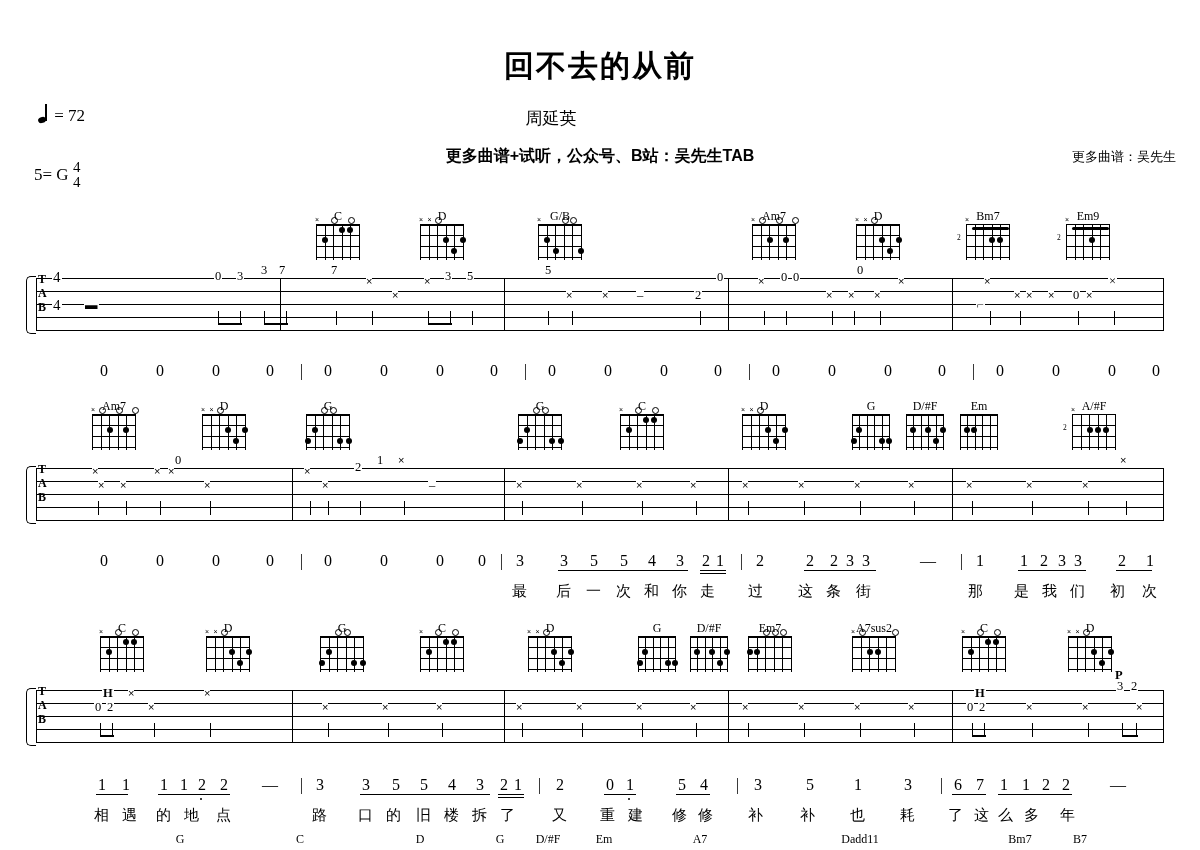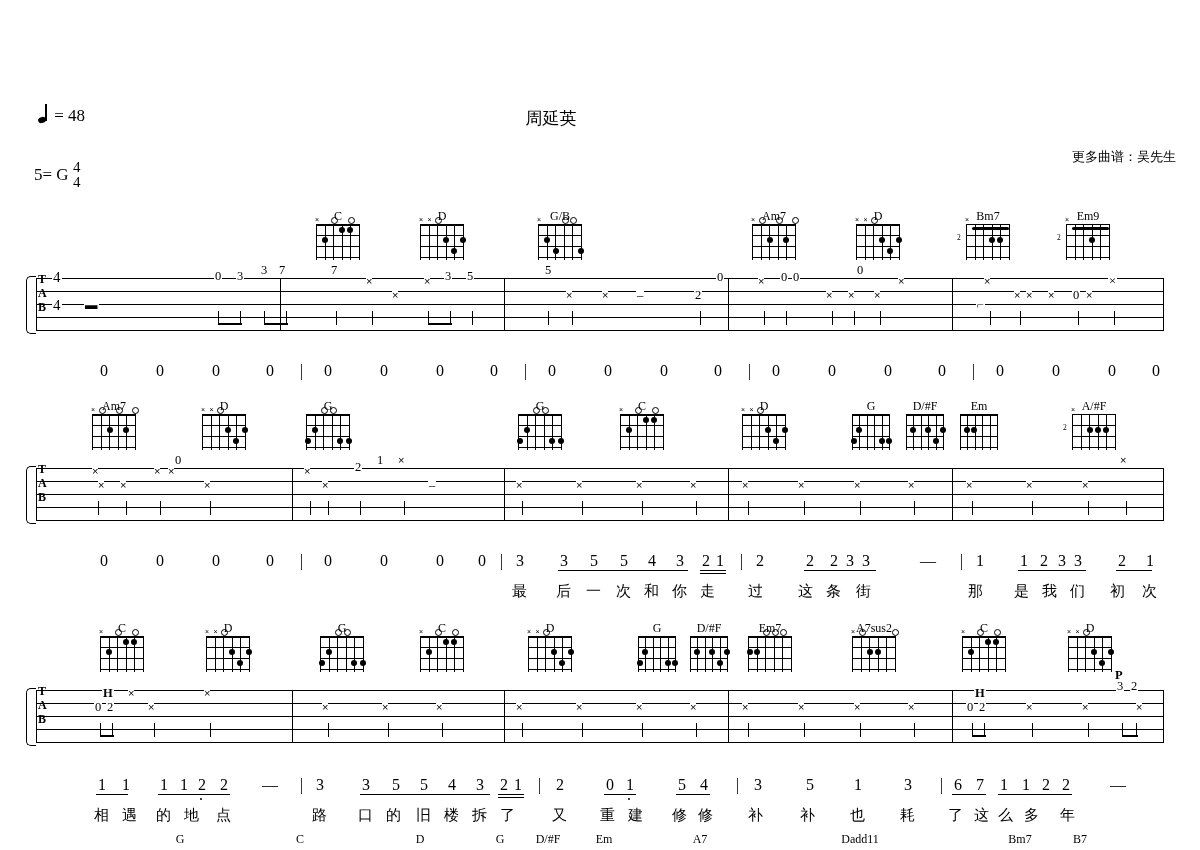--- a/index.html
+++ b/index.html
@@ -108,28 +108,30 @@
   .mel{position:absolute;font-family:"Liberation Serif", serif;font-size:16px;}
   .lyr{position:absolute;font-family:"Liberation Serif", serif;font-size:15px;}
   .ul{position:absolute;height:1px;background:#000;}
   .dotunder{position:absolute;width:2px;height:2px;border-radius:50%;background:#000;}
 </style>
 </head>
 <body>
 
 <div class="sheet">
 
+  <div class="title">回不去的从前</div>
   <div class="composer">周延英</div>
+  <div class="promo">更多曲谱+试听，公众号、B站：吴先生TAB</div>
   <div class="credit">更多曲谱：吴先生</div>
 
   <div class="tempo">
     <span class="note">
       <span class="head"></span><span class="stem"></span>
     </span>
-    <span>= 48</span>
+    <span>= 72</span>
   </div>
 
   <div class="keysig">
     <span>5= G</span>
     <span class="frac">
       <span class="n">4</span>
       <span class="d">4</span>
     </span>
   </div>
 

